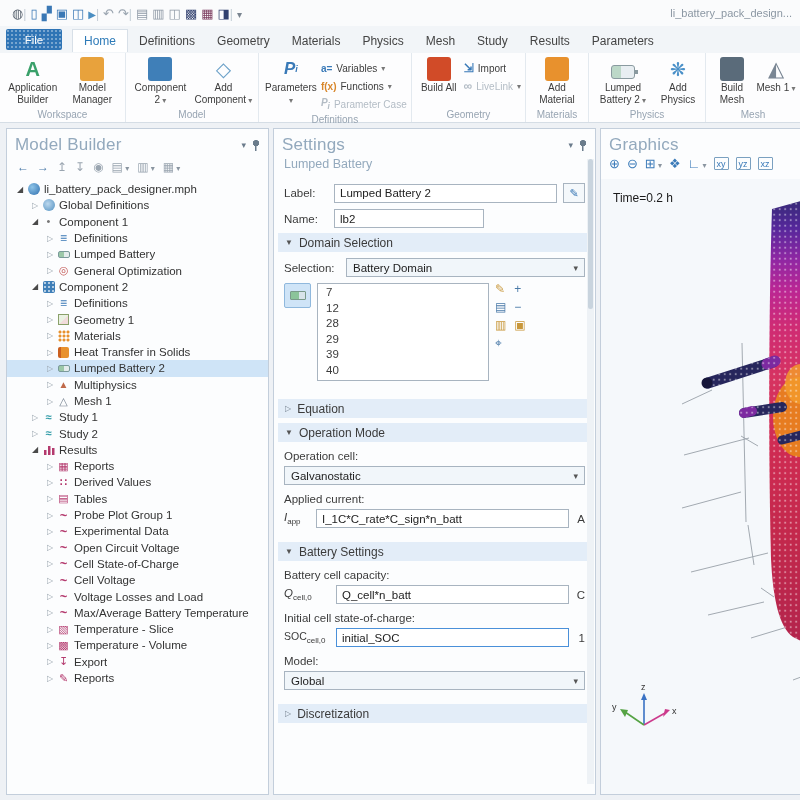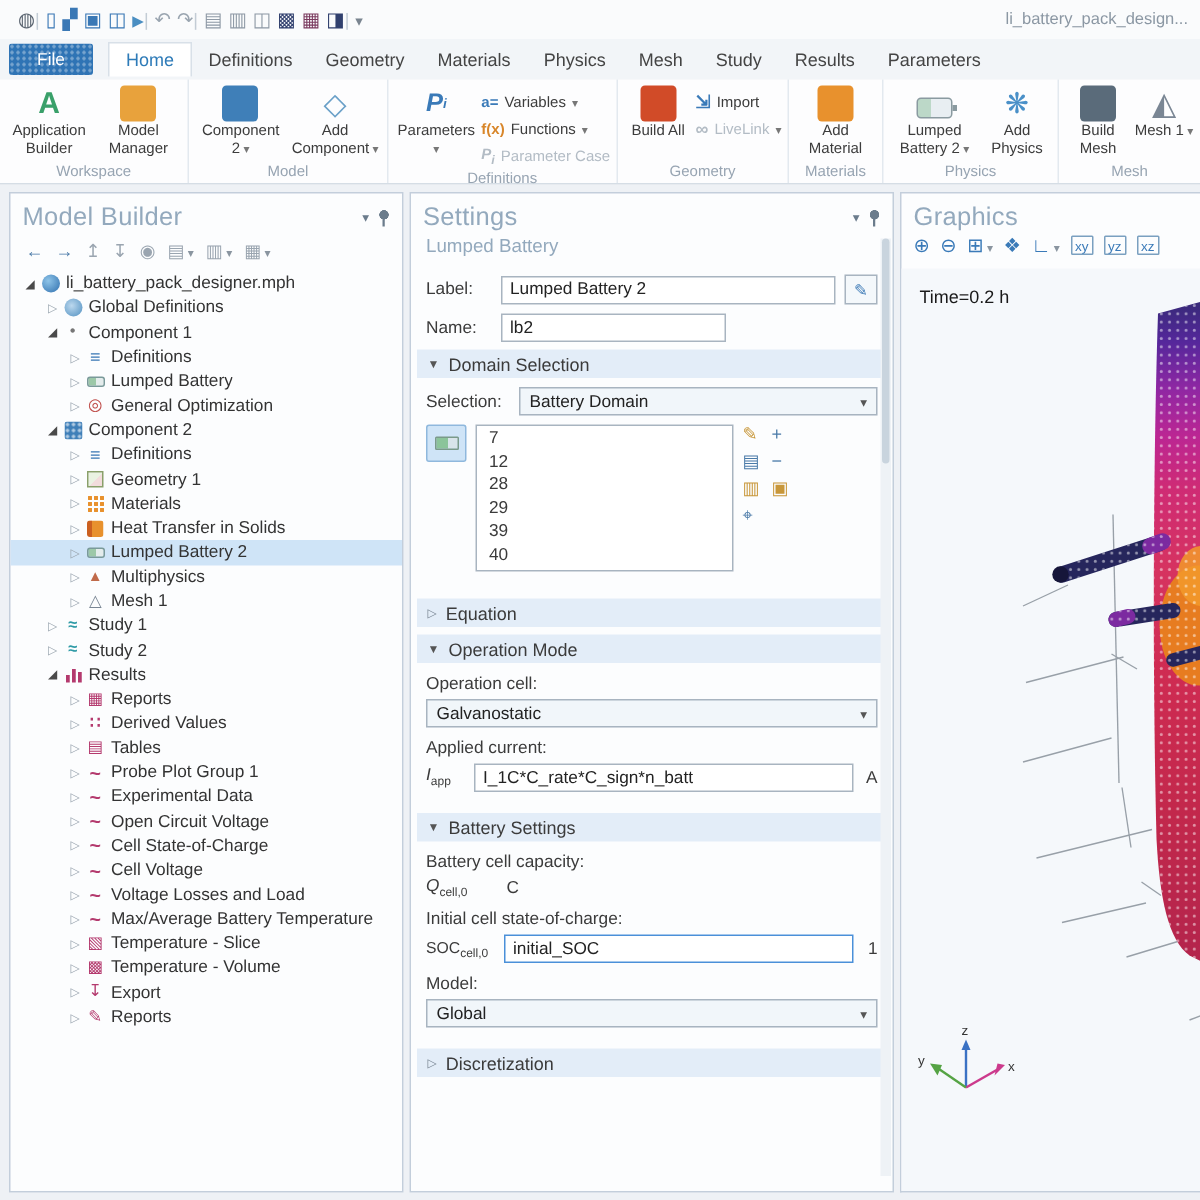--- a/index.html
+++ b/index.html
@@ -624,20 +624,21 @@
   </div>
 
   <div class="sec" style="margin-top:14px">
     <span class="tri">▼</span>
     <span>Battery Settings</span>
   </div>
 
   <div class="plain-label">Battery cell capacity:</div>
   <div class="frow" style="margin-top:4px">
     <span class="fsym"><i>Q</i><sub>cell,0</sub></span>
+    <input class="tin" value="Q_cell*n_batt" style="">
     <span class="funit">C</span>
   </div>
 
   <div class="plain-label">Initial cell state-of-charge:</div>
   <div class="frow" style="margin-top:4px">
     <span class="fsym"><span style="font-size:10.5px">SOC</span><sub>cell,0</sub></span>
     <input class="tin focus" value="initial_SOC" style="">
     <span class="funit">1</span>
   </div>
 

